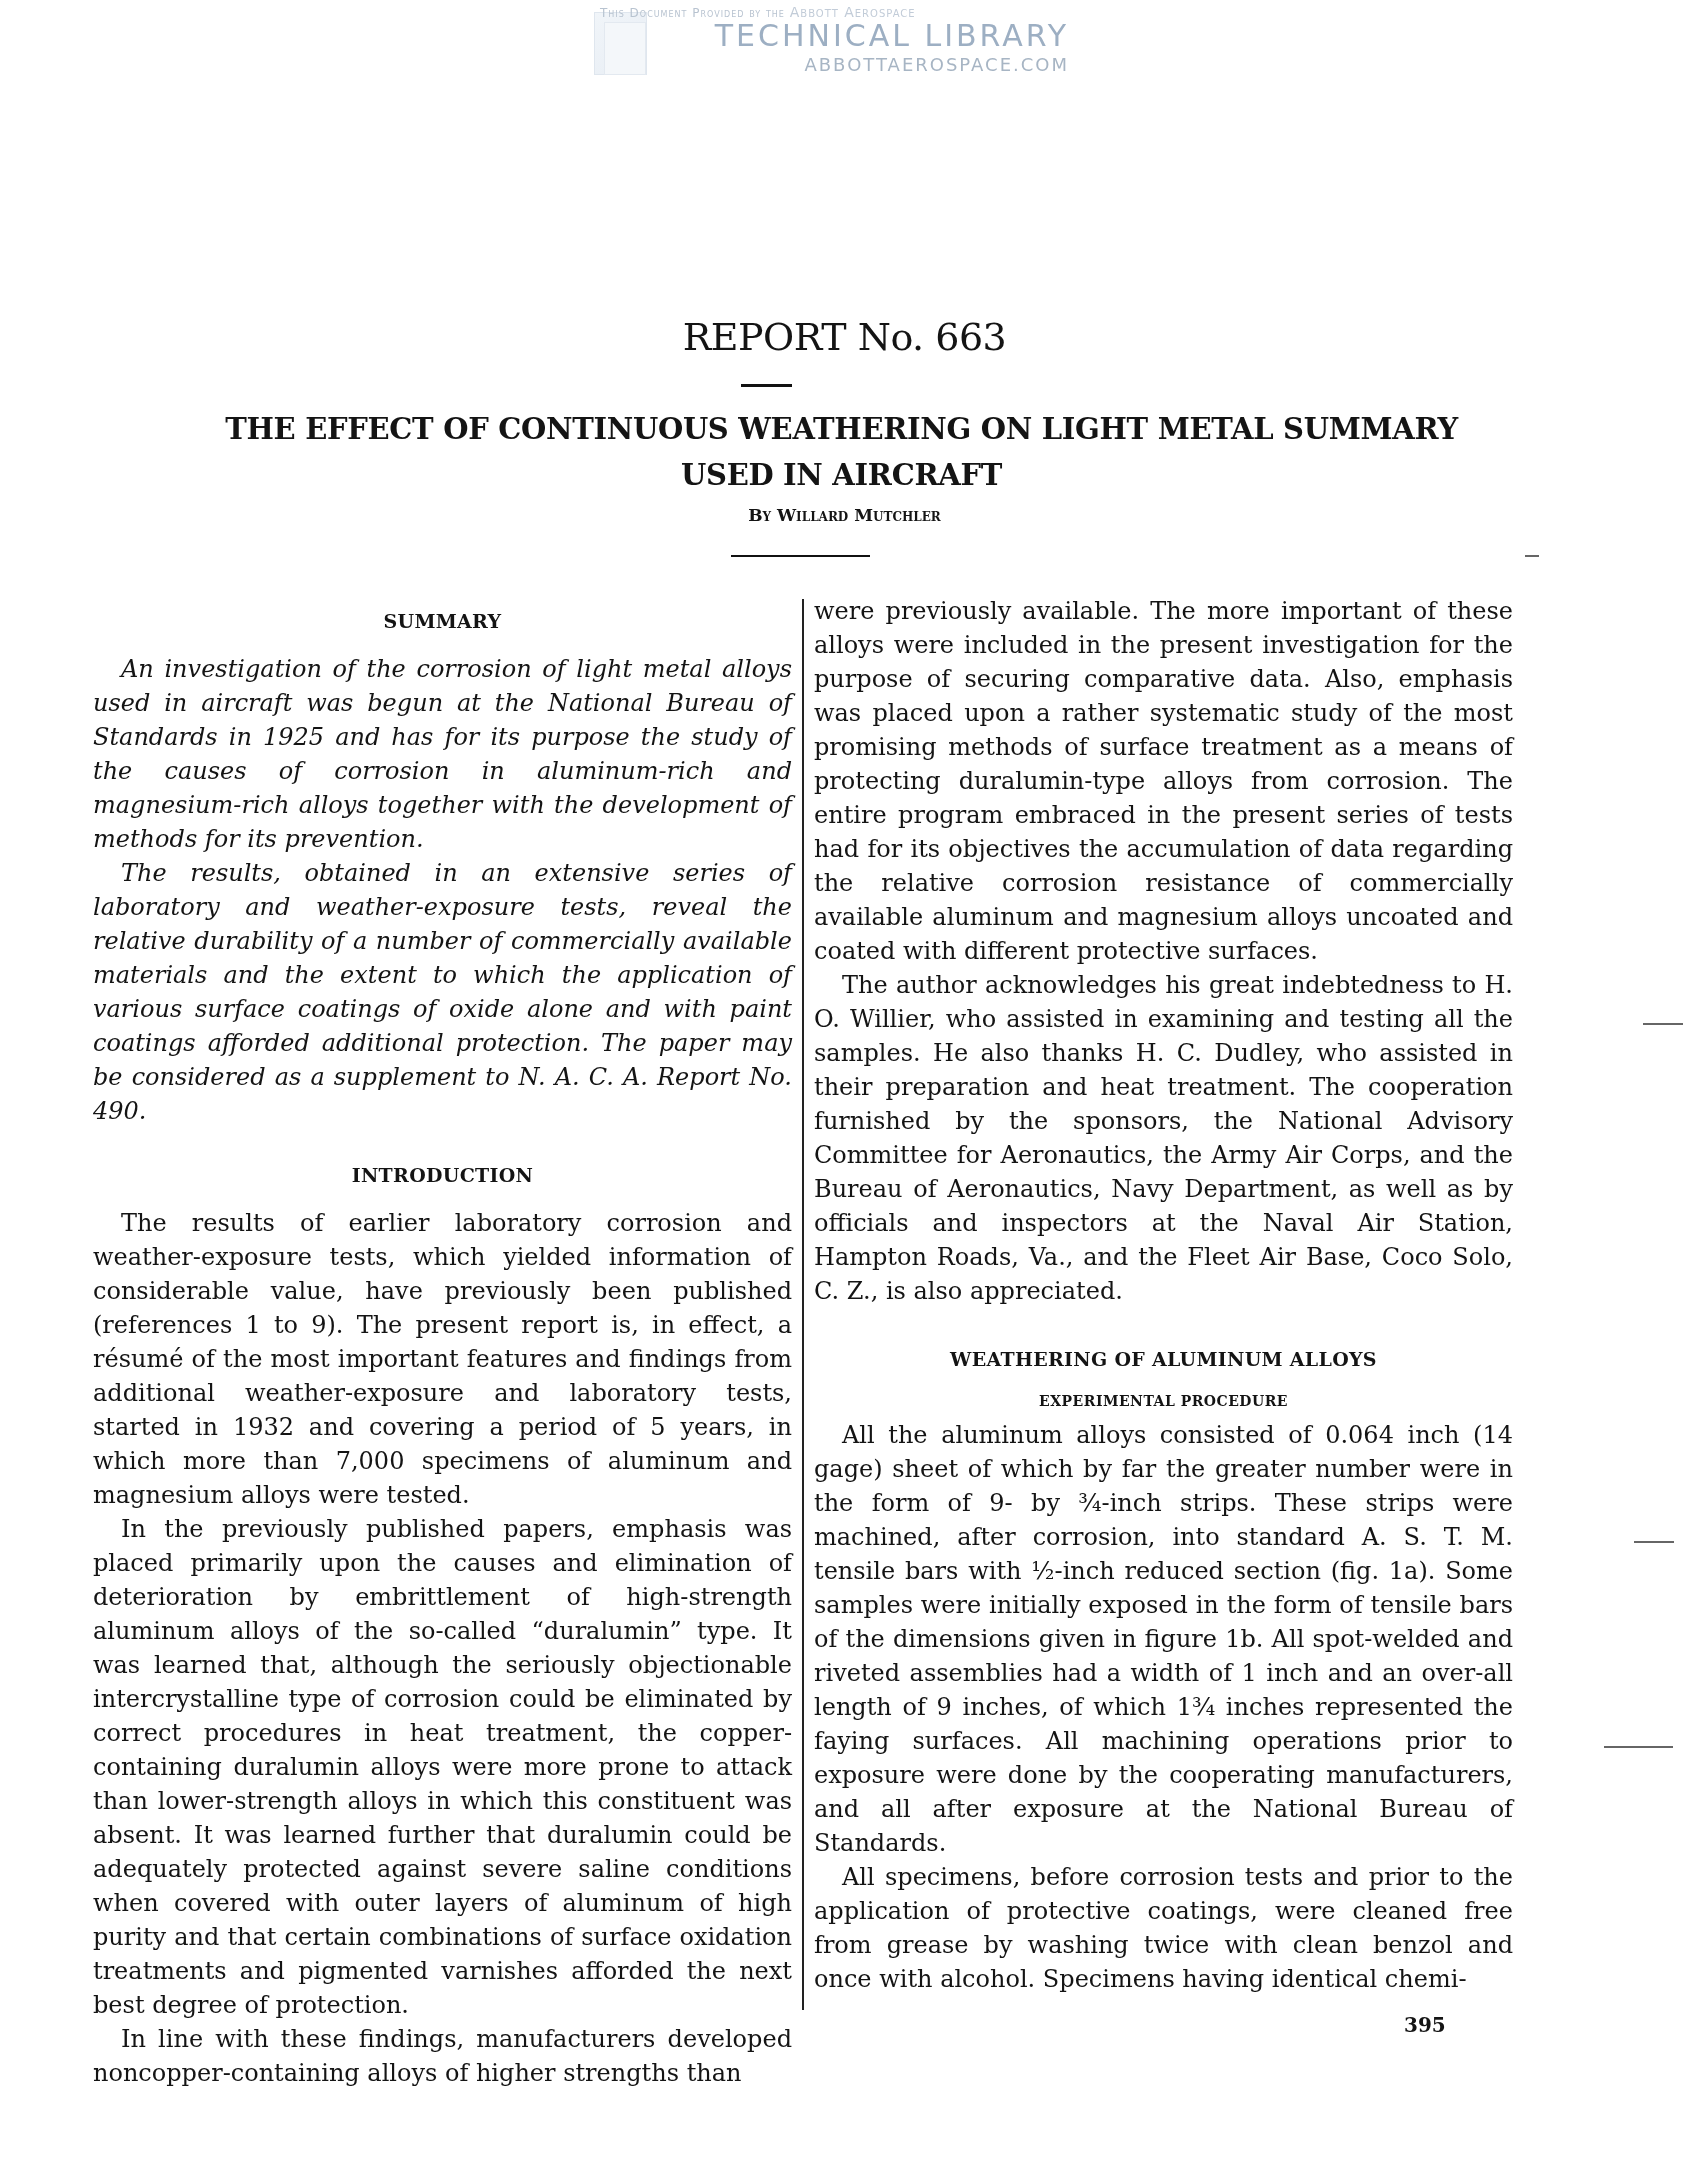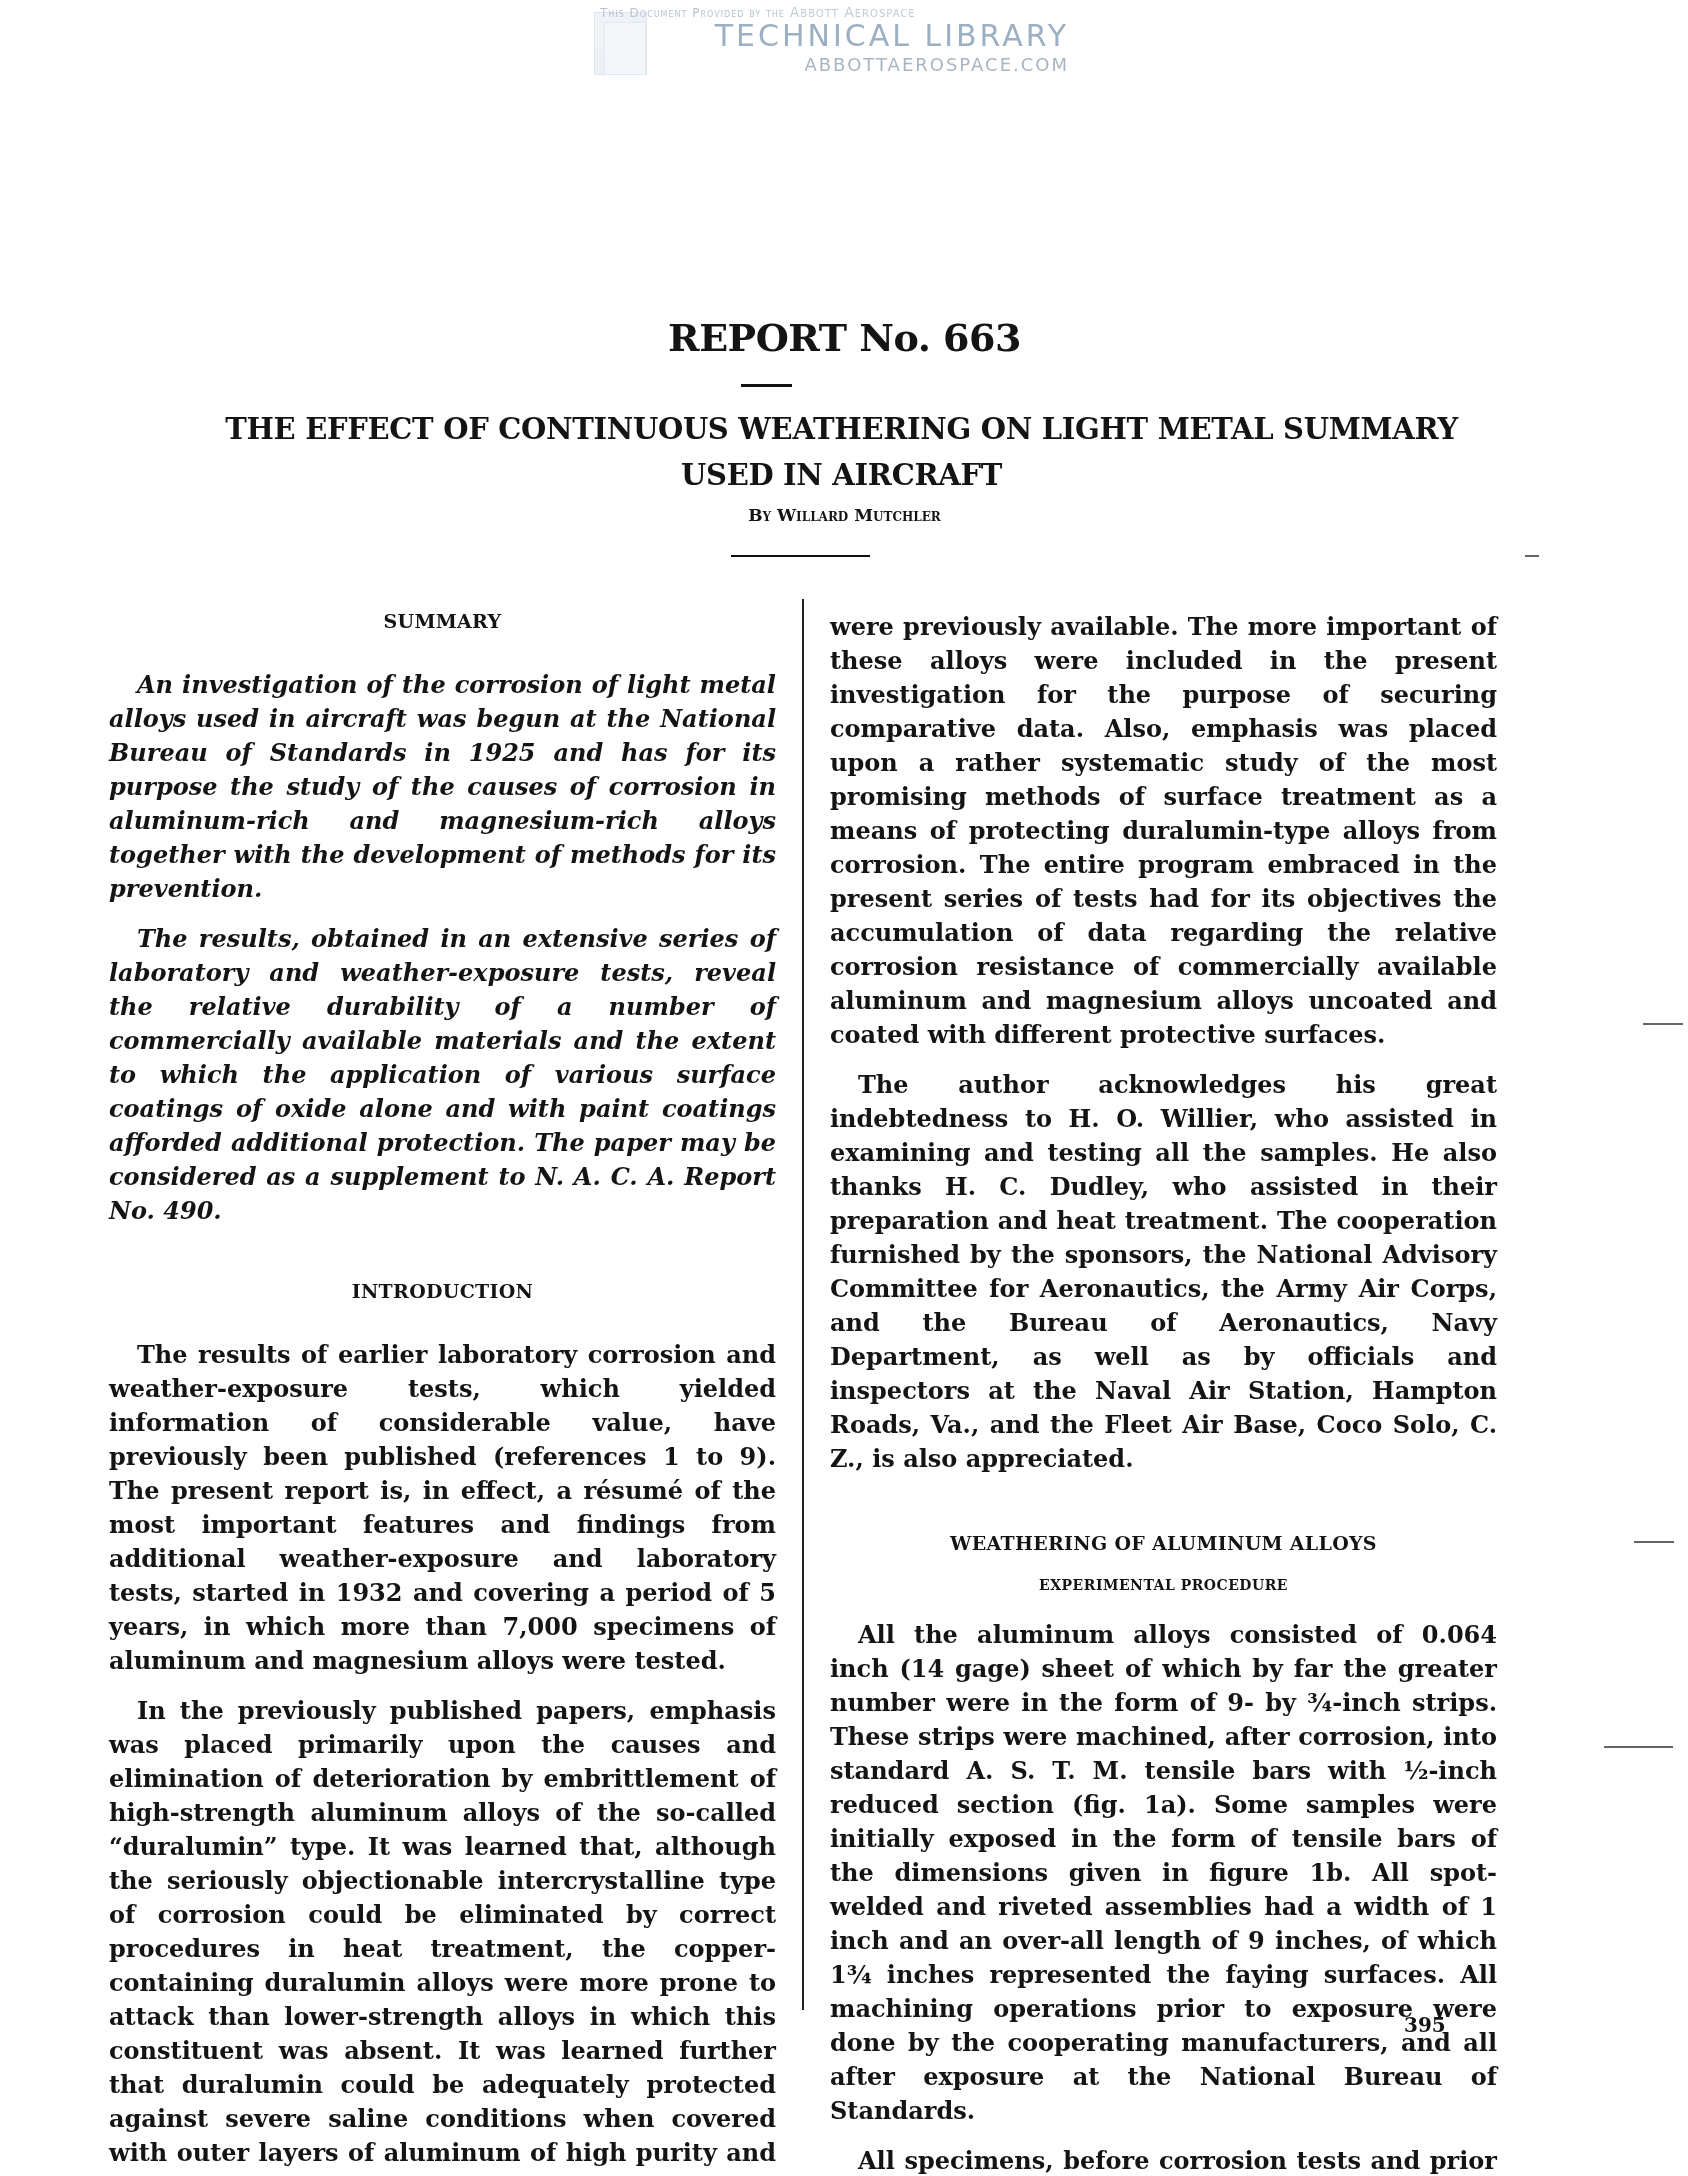--- a/index.html
+++ b/index.html
@@ -15,38 +15,38 @@
   .wm-line1 { position: absolute; left: 6px; top: 0; width: 465px; text-align: left;
               font-family: "DejaVu Sans", sans-serif; font-size: 12px; letter-spacing: 1px; color: #b8c3d0; font-variant: small-caps; }
   .wm-line1 .abb { color: #c2ccd8; font-size: 14px; }
   .wm-line2 { position: absolute; left: 0; top: 16px; width: 475px; text-align: right;
               font-family: "DejaVu Sans", sans-serif; font-size: 30px; letter-spacing: 3px; color: #9dafc3; line-height: 32px; }
   .wm-line3 { position: absolute; left: 0; top: 50px; width: 475px; text-align: right;
               font-family: "DejaVu Sans", sans-serif; font-size: 18px; letter-spacing: 2px; color: #a7b5c4; }
 
   
   .report-no { position: absolute; left: 0; width: 1689px; top: 315px; text-align: center;
-               font-family: "DejaVu Serif", serif; font-weight: bold; font-size: 38px; letter-spacing: -0.5px; }
+               font-family: "DejaVu Serif", serif; font-weight: normal; font-size: 38px; letter-spacing: -0.5px; }
   .rule1 { position: absolute; left: 741px; top: 384px; width: 51px; height: 3px; background: #111; }
   .title { position: absolute; left: 99px; width: 1485px; top: 406px; text-align: center;
            font-family: "DejaVu Serif", serif; font-weight: bold; font-size: 29px; line-height: 46px; letter-spacing: -0.3px; }
   .byline { position: absolute; left: 0; width: 1689px; top: 505px; text-align: center;
             font-family: "DejaVu Serif", serif; font-size: 17px; font-variant: small-caps; font-weight: bold; }
   .rule2 { position: absolute; left: 731px; top: 555px; width: 139px; height: 2px; background: #111; }
 
   
   .col { position: absolute; top: 594px; width: 699px; font-size: 24px; line-height: 34px;
          font-family: "DejaVu Serif", serif; text-align: justify; }
   .col-left { left: 93px; }
   .col-right { left: 814px; }
   .col-rule { position: absolute; left: 802px; top: 599px; width: 2px; height: 1411px; background: #222; }
 
   .head { text-align: center; font-weight: bold; font-size: 19px; margin: 10px; line-height: 34px; letter-spacing: 0.3px; }
   .subhead { text-align: center; font-weight: bold; font-size: 14px; margin: 0; line-height: 30px; letter-spacing: 0.5px; }
-  p { margin: 16px; text-indent: 28px; font-weight: bold; }
+  p { margin: 0; text-indent: 28px; }
   p.noind { text-indent: 0; }
   .it { font-style: italic; }
   .gap-s { height: 20px; }
   .gap-m { height: 24px; }
 
   .page-num { position: absolute; left: 1404px; top: 2013px; font-weight: bold; font-size: 20px;
               font-family: "DejaVu Serif", serif; }
   .margin-dot { position: absolute; height: 2px; background: #666; }
 </style>
 </head>

